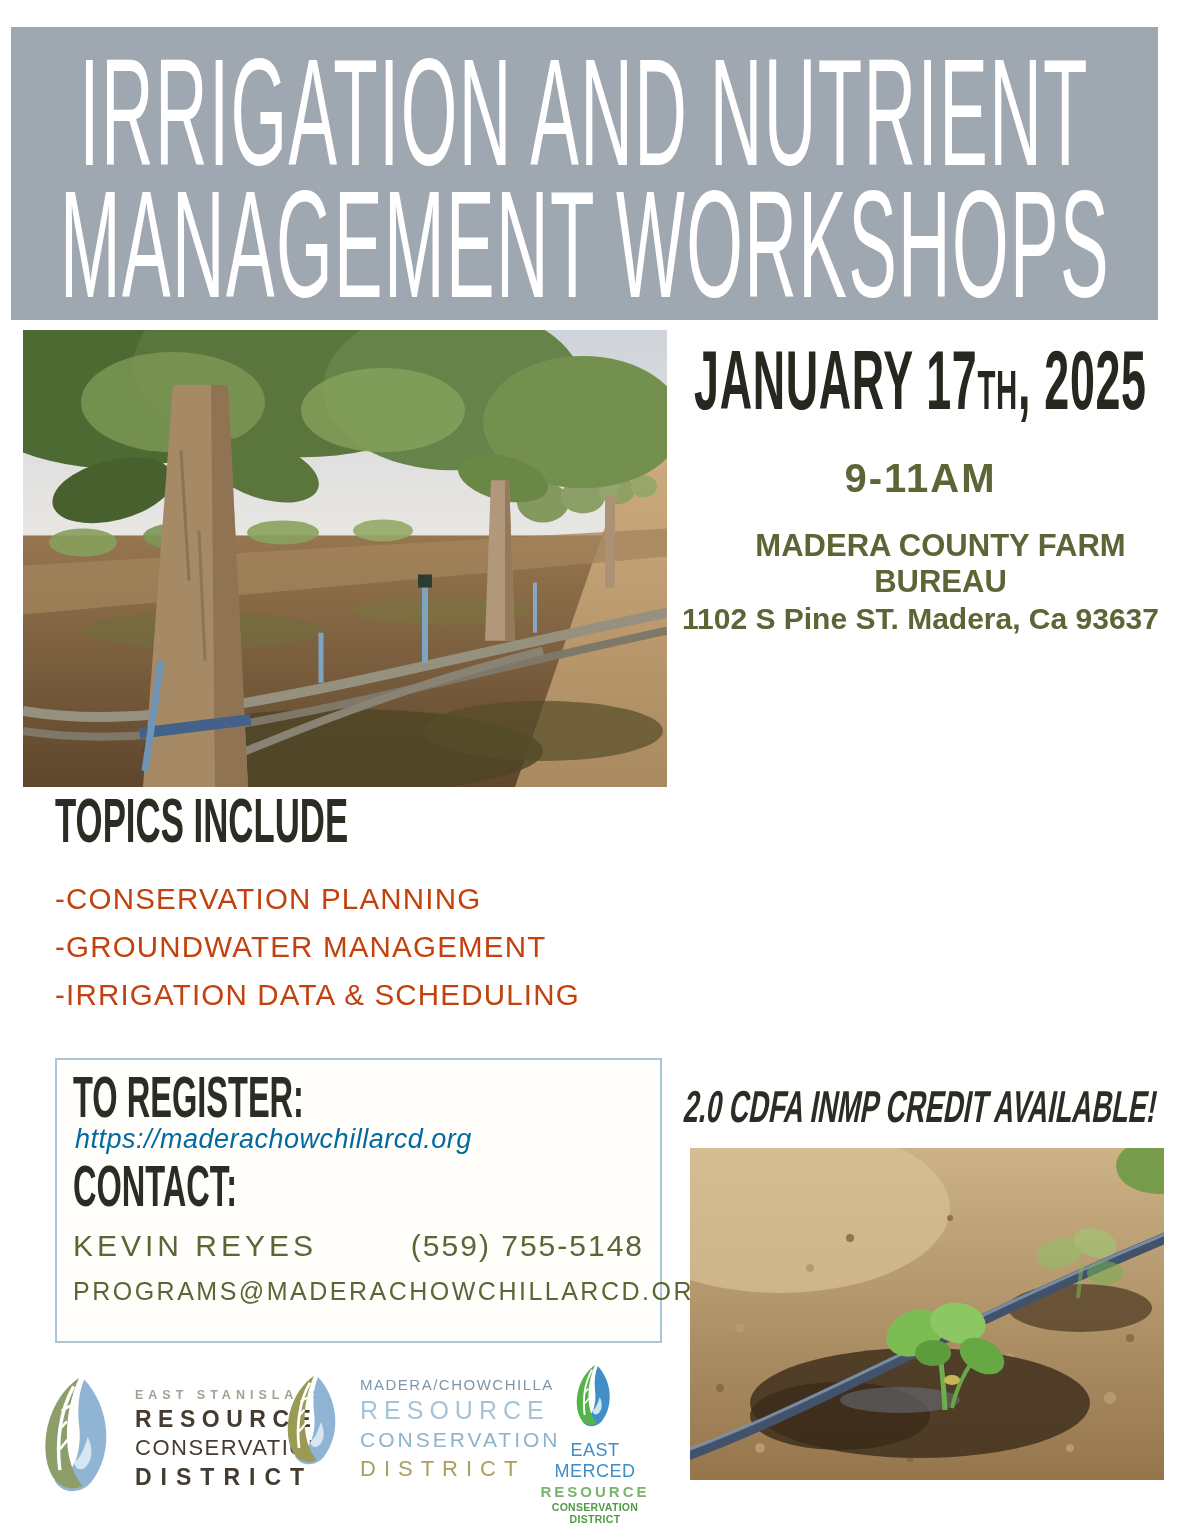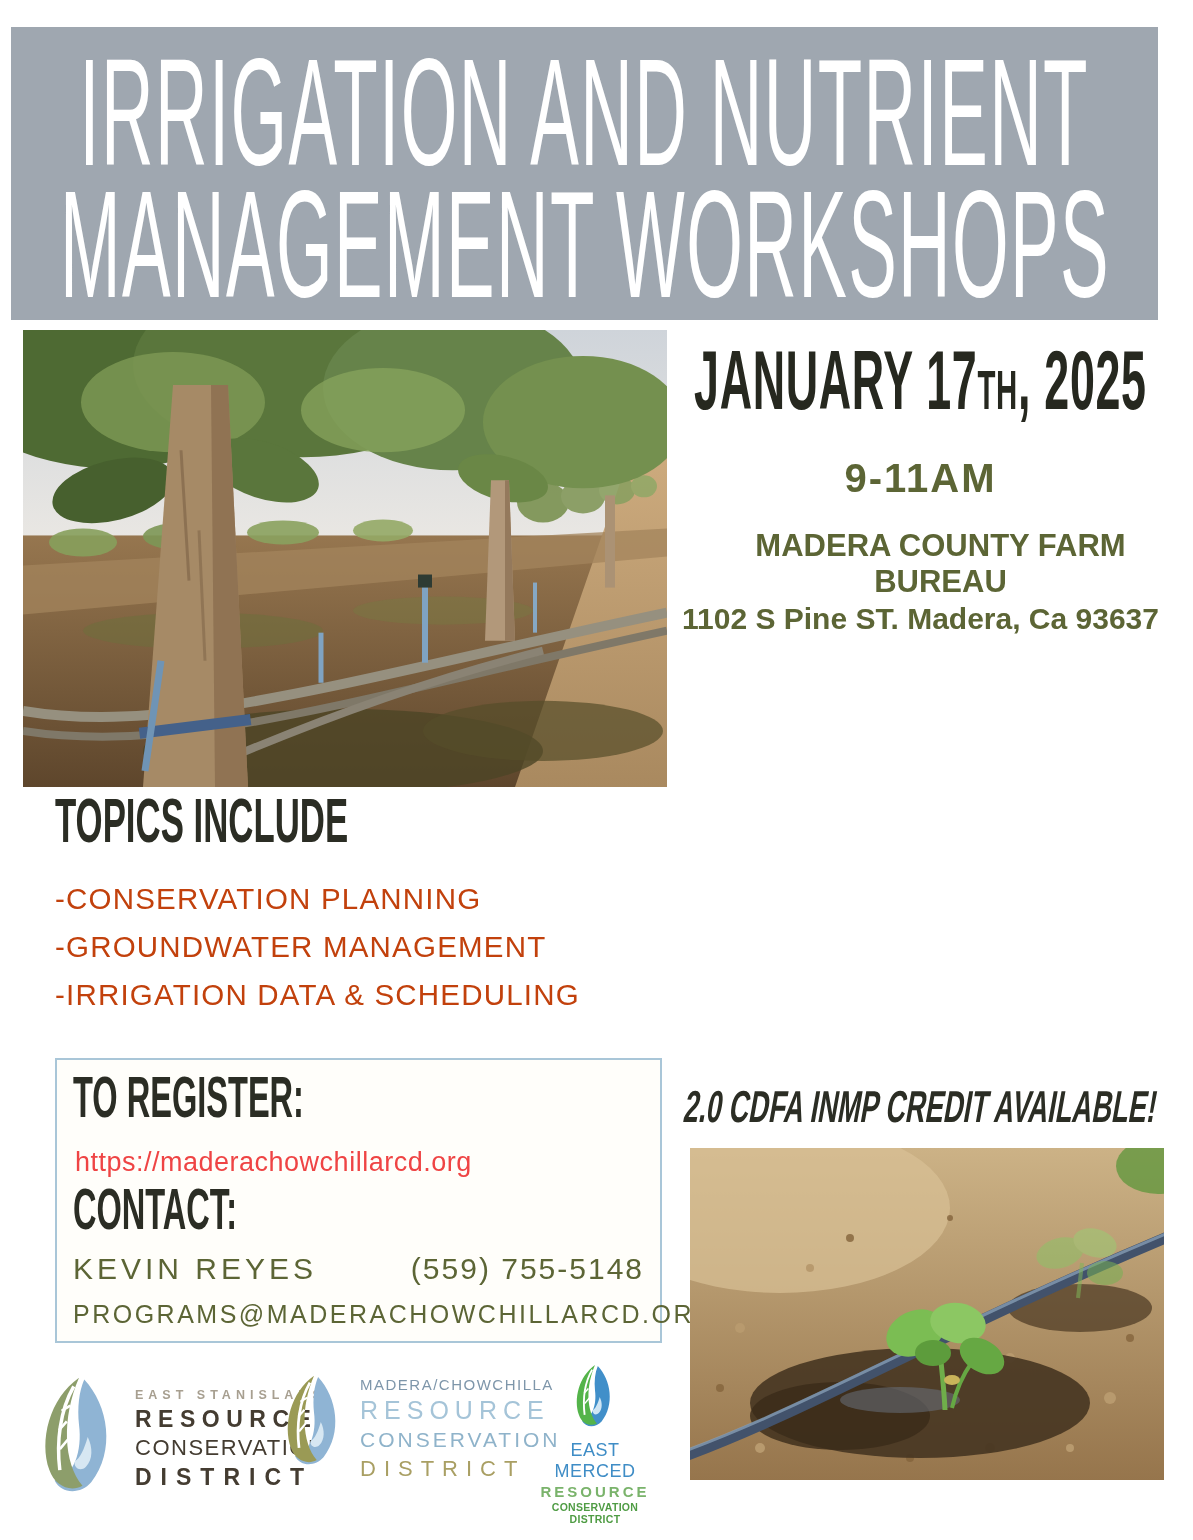--- a/index.html
+++ b/index.html
@@ -45,21 +45,21 @@
   .topics-heading > span { font-size:47px; }
   .topics-list { list-style:none; margin:26px 0 0 0; padding:0; }
   .topics-list li { font-size:29.5px; line-height:48px; letter-spacing:1.2px; color:#c2410c; }
   
   .register-box {
     position:absolute; left:55px; top:1058px; width:607px; height:285px;
     border:2px solid #a9c6d8; box-sizing:border-box; padding:10px 16px 0 16px; background:#fffefa;
   }
   .reg-heading { height:54px; }
   .reg-heading > span { font-size:44px; }
-  .reg-url { font-size:27px; color:#ef4444; letter-spacing:0.5px; margin:23px 0 2px 2px; }
+  .reg-url { font-size:27px; color:#0369a1; letter-spacing:0.5px; margin:0 0 2px 2px;font-style:italic; }
   .contact-heading { margin-top:4px; }
   .contact-row { display:flex; justify-content:space-between; align-items:baseline; margin-top:16px; color:#5c6535; }
   .contact-name  { font-size:30px; letter-spacing:4px; }
   .contact-phone { font-size:30px; letter-spacing:2px; }
   .contact-email { margin-top:14px; font-size:25px; letter-spacing:2.5px; color:#5c6535; }
   
   .credit { position:absolute; left:668px; top:1080px; width:505px; height:54px; display:flex; justify-content:center; align-items:center; }
   .credit span {
     display:inline-block; white-space:nowrap; font-size:38px; font-weight:700; color:#2b2d24;
     transform:skewX(-10deg) scale(0.72,1.18); transform-origin:center center;

